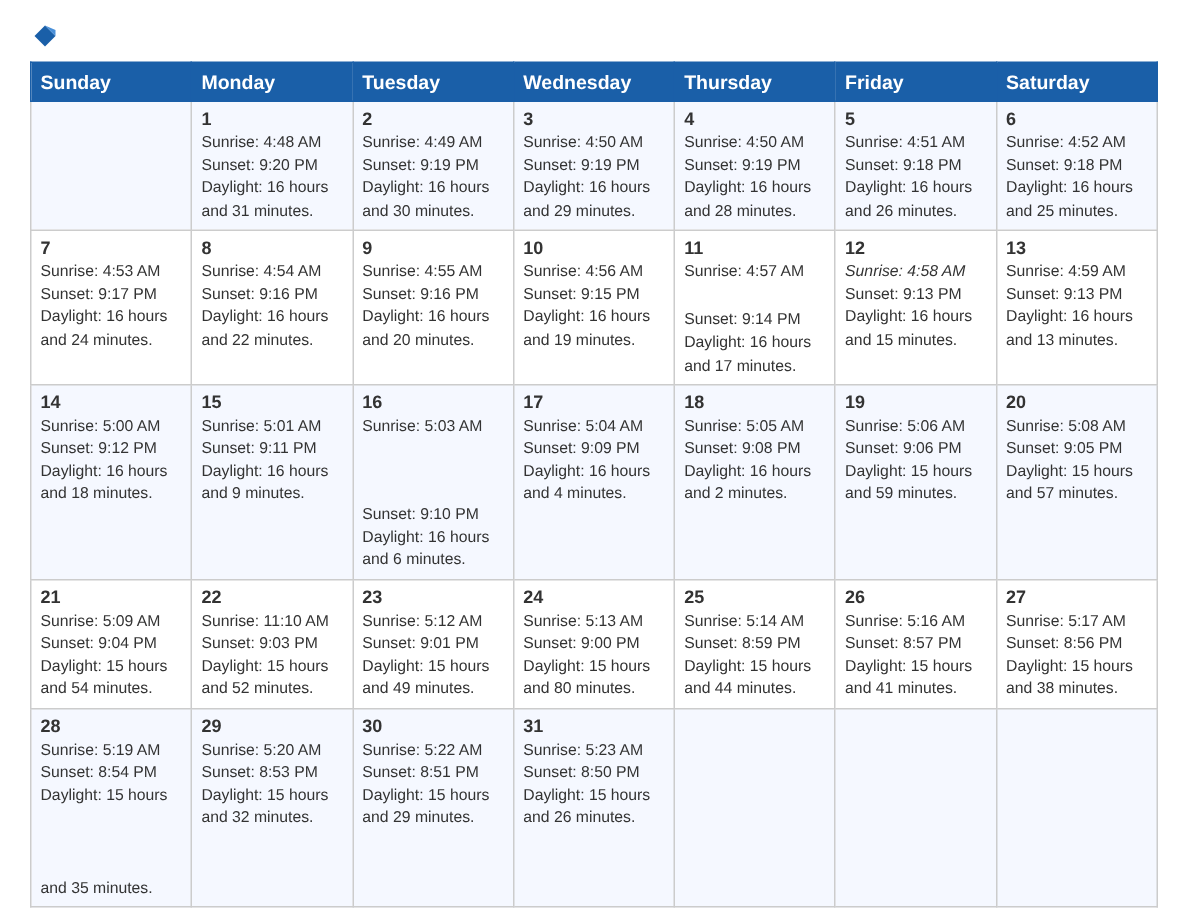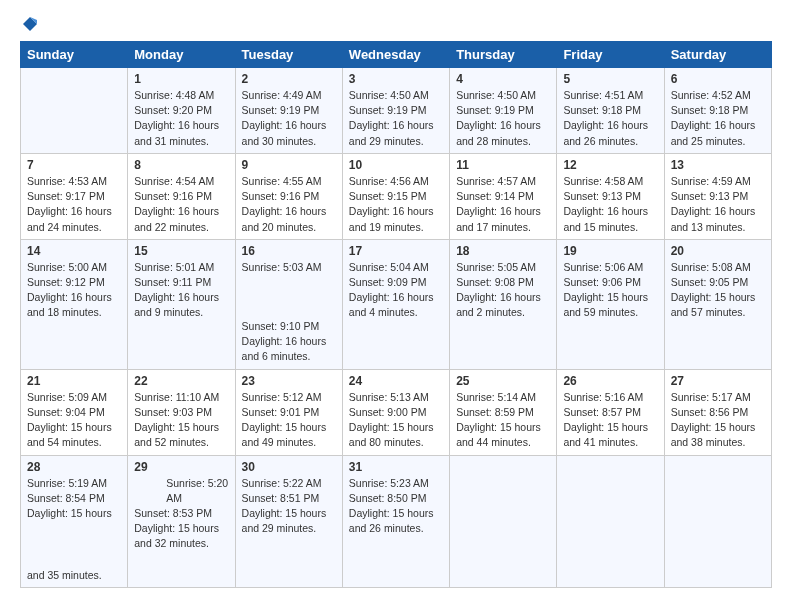--- a/index.html
+++ b/index.html
@@ -203,29 +203,29 @@
               <span style="display: block;">Sunrise: 4:56 AM</span>
               <span style="display: block;">Sunset: 9:15 PM</span>
               <span style="display: block;">Daylight: 16 hours</span>
               <span style="display: block;">and 19 minutes.</span>
             </div>
           </td>
           <td>
             <span class="day-number">11</span>
             <div class="day-info">
               <span style="display: block;">Sunrise: 4:57 AM</span>
-              <span style="display: block;">Sunset: 9:14 PM</span>
+              <span style="display: block; margin-top: 17px;">Sunset: 9:14 PM</span>
               <span style="display: block;">Daylight: 16 hours</span>
               <span style="display: block;">and 17 minutes.</span>
             </div>
           </td>
           <td>
             <span class="day-number">12</span>
             <div class="day-info">
-              <span style="display: block;">Sunrise: 4:58 AM</span>
+              <span style="display: block; font-style: italic;">Sunrise: 4:58 AM</span>
               <span style="display: block;">Sunset: 9:13 PM</span>
               <span style="display: block;">Daylight: 16 hours</span>
               <span style="display: block;">and 15 minutes.</span>
             </div>
           </td>
           <td>
             <span class="day-number">13</span>
             <div class="day-info">
               <span style="display: block;">Sunrise: 4:59 AM</span>
               <span style="display: block;">Sunset: 9:13 PM</span>
@@ -370,21 +370,21 @@
             <div class="day-info">
               <span style="display: block;">Sunrise: 5:19 AM</span>
               <span style="display: block;">Sunset: 8:54 PM</span>
               <span style="display: block;">Daylight: 15 hours</span>
               <span style="display: block; margin-top: 47px;">and 35 minutes.</span>
             </div>
           </td>
           <td>
             <span class="day-number">29</span>
             <div class="day-info">
-              <span style="display: block; margin-left: 32px;">Sunrise: 5:20 AM</span>
+              <span style="display: block;">Sunrise: 5:20 AM</span>
               <span style="display: block;">Sunset: 8:53 PM</span>
               <span style="display: block;">Daylight: 15 hours</span>
               <span style="display: block;">and 32 minutes.</span>
             </div>
           </td>
           <td>
             <span class="day-number">30</span>
             <div class="day-info">
               <span style="display: block;">Sunrise: 5:22 AM</span>
               <span style="display: block;">Sunset: 8:51 PM</span>

